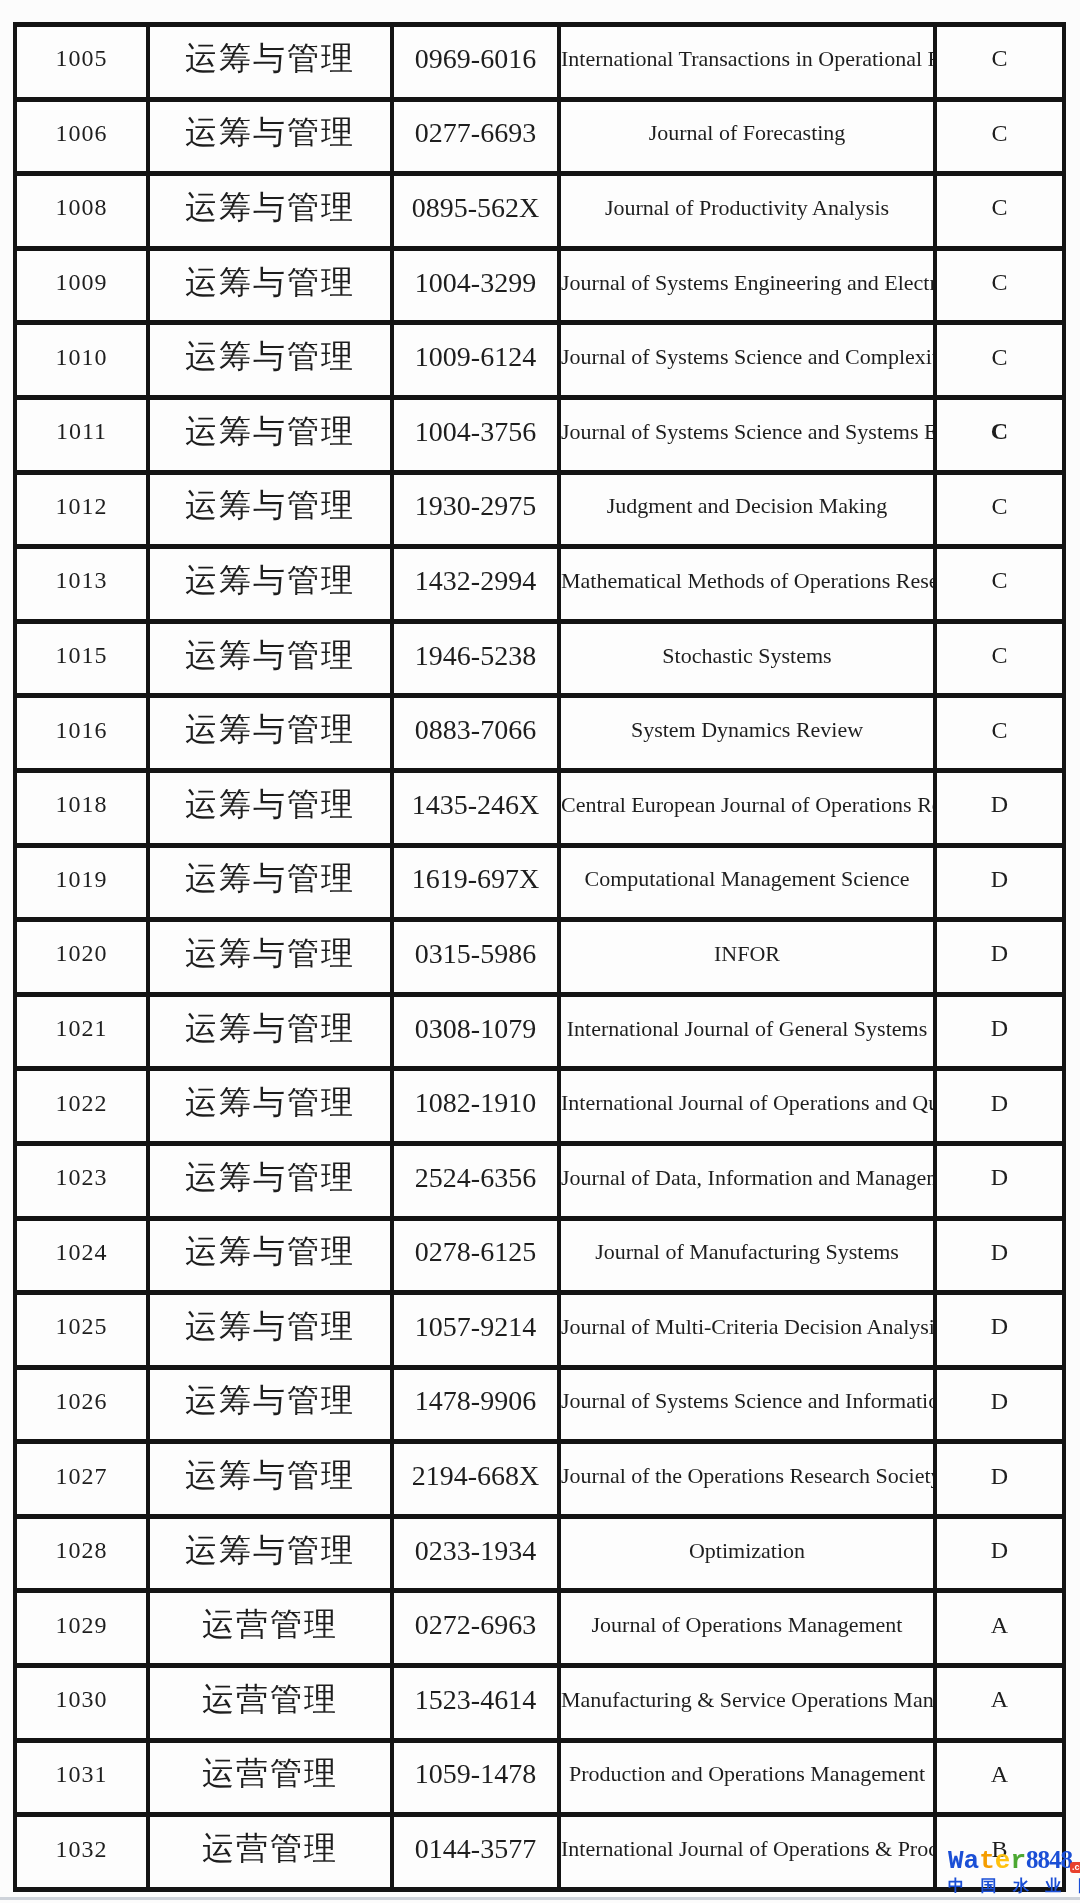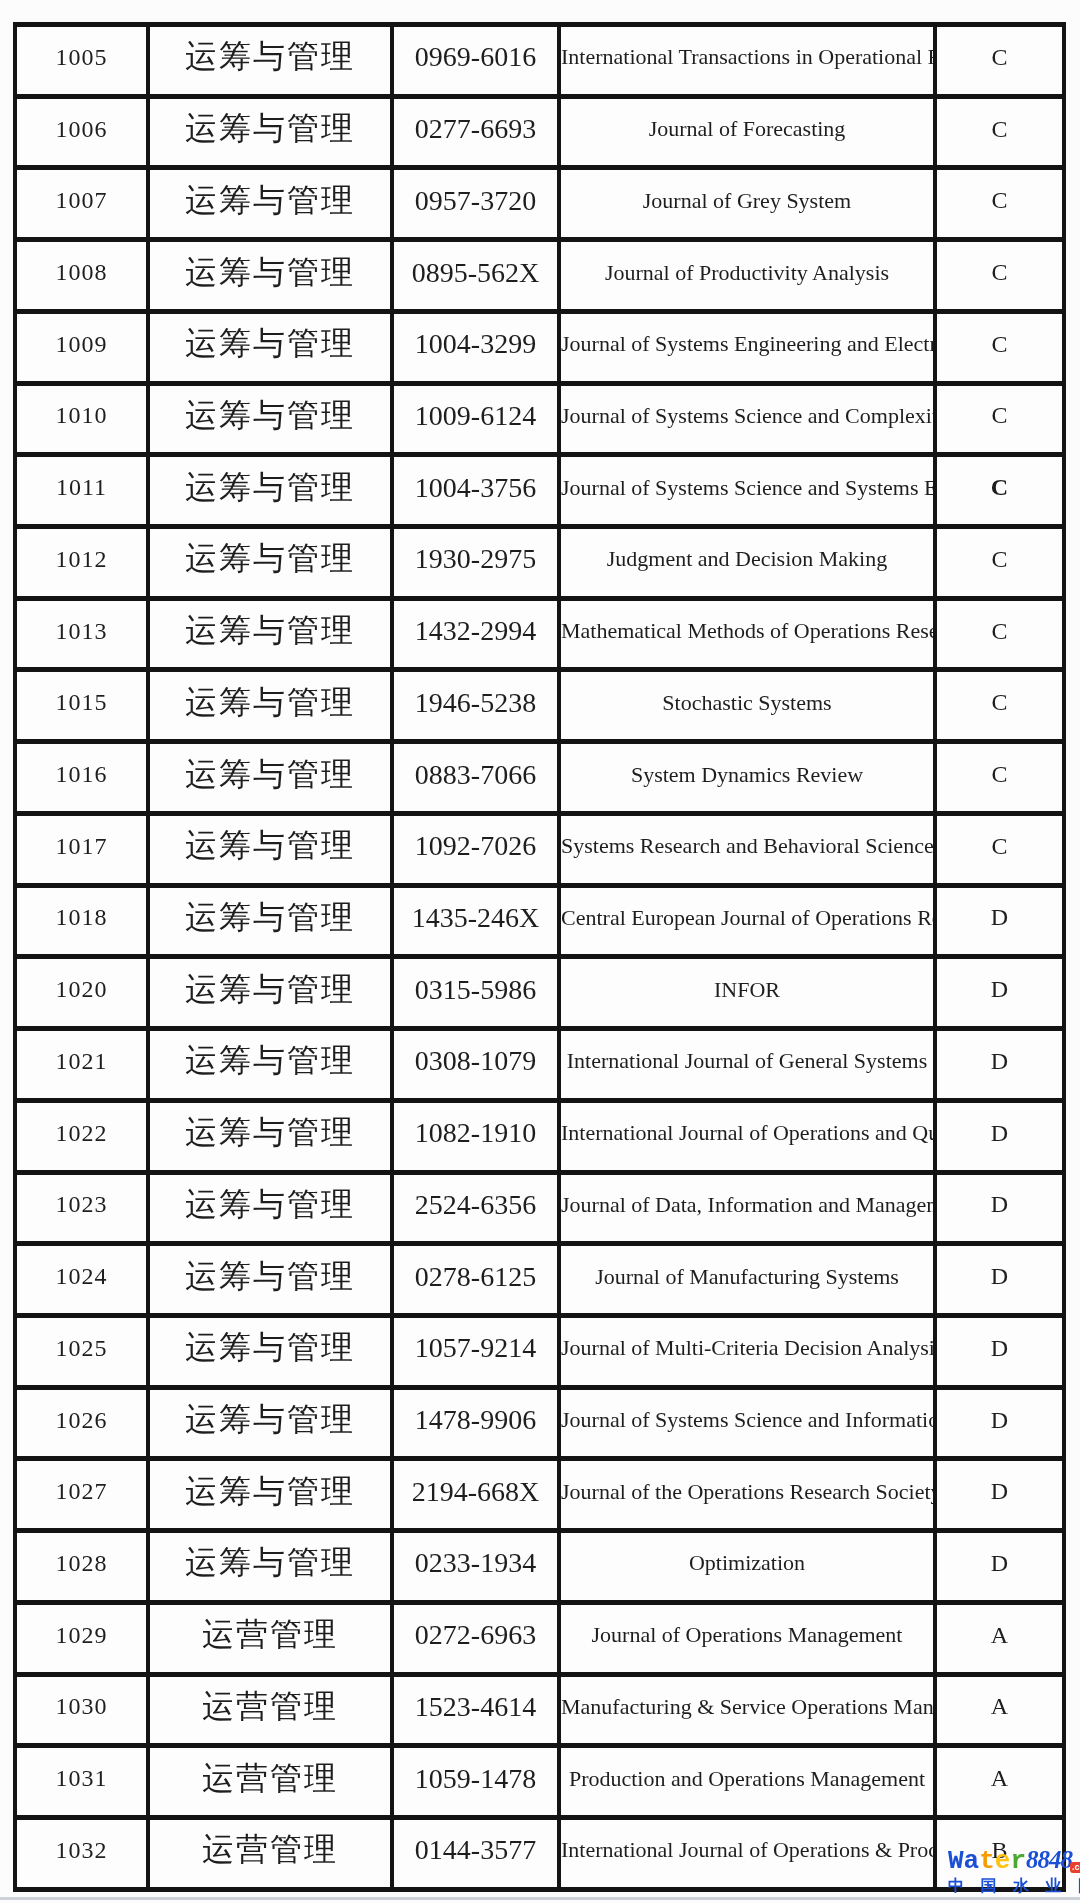--- a/index.html
+++ b/index.html
@@ -62,21 +62,20 @@
   }
   .wm-line1 {
     font-family: "Liberation Sans", sans-serif;
     font-weight: bold;
     font-size: 26px;
     letter-spacing: 0px;
   }
   .wm-brand-part { display: inline-block; font-family: Liberation Mono, monospace; }
   .wm-num {
     font-family: "Liberation Serif", serif;
-    font-style: italic;
     font-size: 25px;
     letter-spacing: -1px;
   }
   .wm-com {
     display: inline-block;
     font-family: "Liberation Sans", sans-serif;
     font-style: normal;
     font-size: 9px;
     font-weight: bold;
     color: #ffffff;
@@ -129,27 +128,20 @@
     </tr>
 
     <tr>
       <td class="c-id">1006</td>
       <td class="c-cat">运筹与管理</td>
       <td class="c-issn">0277-6693</td>
       <td class="c-journal">Journal of Forecasting</td>
       <td class="c-grade">C</td>
     </tr>
 
-    <tr>
-      <td class="c-id">1007</td>
-      <td class="c-cat">运筹与管理</td>
-      <td class="c-issn">0957-3720</td>
-      <td class="c-journal">Journal of Grey System</td>
-      <td class="c-grade">C</td>
-    </tr>
 
     <tr>
       <td class="c-id">1008</td>
       <td class="c-cat">运筹与管理</td>
       <td class="c-issn">0895-562X</td>
       <td class="c-journal">Journal of Productivity Analysis</td>
       <td class="c-grade">C</td>
     </tr>
 
     <tr>
@@ -202,36 +194,36 @@
     </tr>
 
     <tr>
       <td class="c-id">1016</td>
       <td class="c-cat">运筹与管理</td>
       <td class="c-issn">0883-7066</td>
       <td class="c-journal">System Dynamics Review</td>
       <td class="c-grade">C</td>
     </tr>
 
-    <tr>
-      <td class="c-id">1017</td>
-      <td class="c-cat">运筹与管理</td>
-      <td class="c-issn">1092-7026</td>
-      <td class="c-journal">Systems Research and Behavioral Science</td>
-      <td class="c-grade">C</td>
-    </tr>
 
     <tr>
       <td class="c-id">1018</td>
       <td class="c-cat">运筹与管理</td>
       <td class="c-issn">1435-246X</td>
       <td class="c-journal">Central European Journal of Operations Rese</td>
       <td class="c-grade">D</td>
     </tr>
 
+    <tr>
+      <td class="c-id">1019</td>
+      <td class="c-cat">运筹与管理</td>
+      <td class="c-issn">1619-697X</td>
+      <td class="c-journal">Computational Management Science</td>
+      <td class="c-grade">D</td>
+    </tr>
 
     <tr>
       <td class="c-id">1020</td>
       <td class="c-cat">运筹与管理</td>
       <td class="c-issn">0315-5986</td>
       <td class="c-journal">INFOR</td>
       <td class="c-grade">D</td>
     </tr>
 
     <tr>

